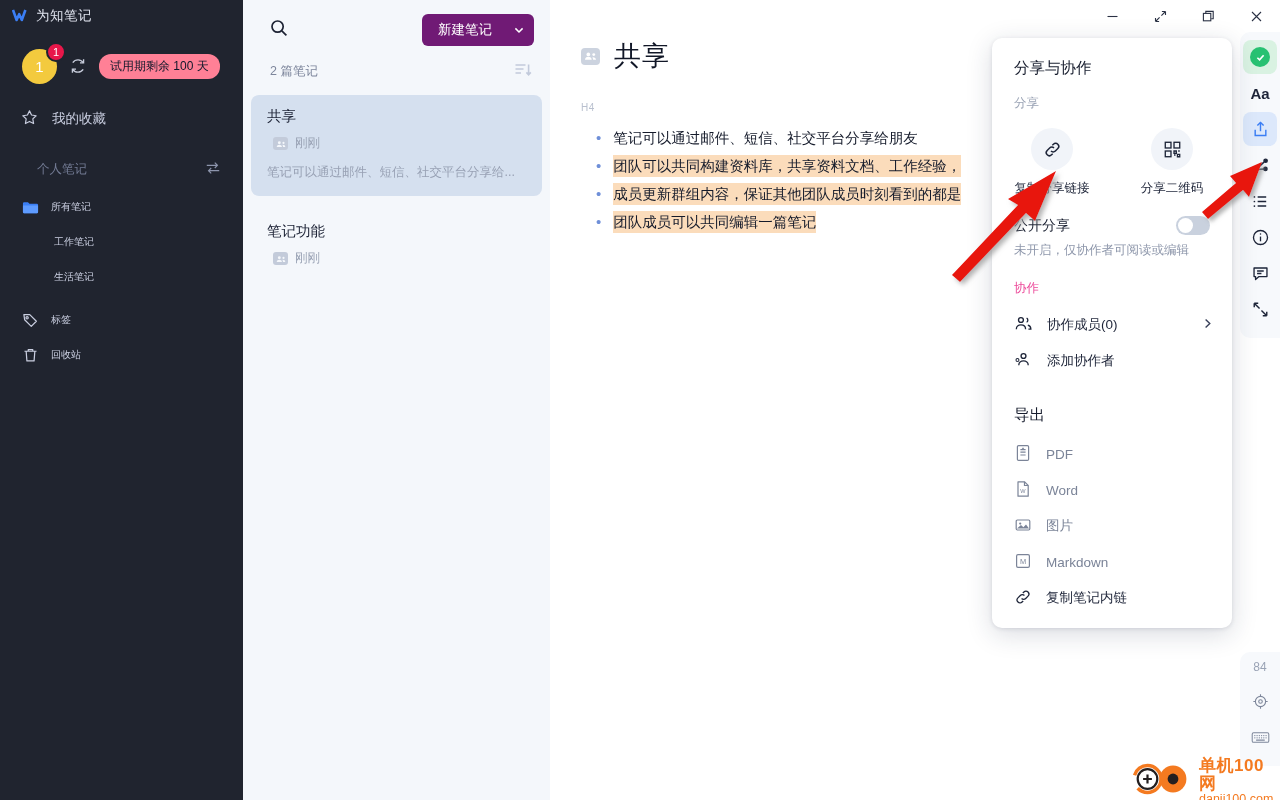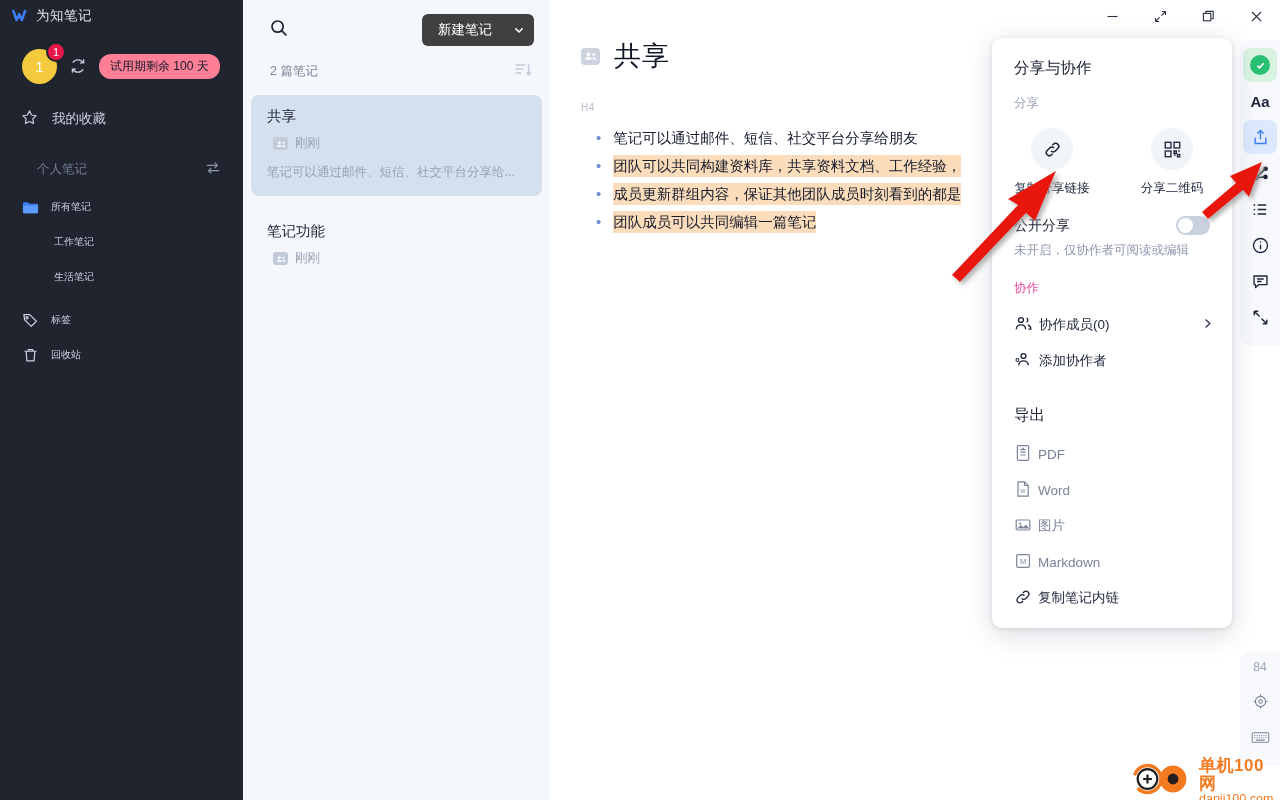--- a/index.html
+++ b/index.html
@@ -80,21 +80,21 @@
     width: 307px; flex: 0 0 307px; height: 800px;
     background: #f4f7fb; position: relative;
   }
   .list-top {
     display:flex; align-items:center; justify-content: space-between;
     padding: 14px 16px 0 26px;
   }
   .search-btn { color:#1c2233; cursor: pointer; }
   .new-note-btn {
     display:flex; align-items:center;
-    background: #404040; color:#fff; border-radius: 6px;
+    background: #701a75; color:#fff; border-radius: 6px;
     height: 32px; font-size: 13.5px; overflow:hidden;
   }
   .new-note-btn .lbl { padding: 0 12px 0 16px; }
   .new-note-btn .caret {
     width: 30px; height: 32px; display:flex; align-items:center; justify-content:center;
   }
   .list-meta {
     display:flex; align-items:center; justify-content: space-between;
     padding: 16px 18px 0 27px;
     color: #7d869c; font-size: 12.5px;
@@ -127,21 +127,21 @@
   .doc-title { font-size: 27px; color:#111727; font-weight: 500; letter-spacing: 1px; }
   .h4-marker { color:#b9c0cf; font-size: 10px; padding: 28px 0 0 31px; letter-spacing:.5px; }
   .bullets { padding: 14px 0 0 46px; }
   .bullet-row { display:flex; align-items:flex-start; gap: 12px; height: 28px; }
   .bullet-dot { color:#6f8fd8; font-size: 15px; line-height: 22px; }
   .bullet-text { font-size: 14.5px; color:#151b2b; line-height: 22px; white-space: nowrap; }
   .bullet-text.hl { background: #fbdcbb; }
 
   
   .rail {
-    position:absolute; right: 0; top: 40px;
+    position:absolute; right: 0; top: 32px;
     width: 40px;
     background: #f7f9fc;
     border-radius: 10px 0 0 10px;
     display:flex; flex-direction: column; align-items:center;
     padding: 8px 0 10px 0;
     z-index: 5;
   }
   .rail-btn {
     width: 34px; height: 34px; margin-bottom: 2px;
     display:flex; align-items:center; justify-content:center;
@@ -200,21 +200,21 @@
     width: 34px; height: 19px; border-radius: 10px; background:#c9d1de;
     position: relative;
   }
   .toggle .knob {
     position:absolute; top: 2px; left: 2px;
     width: 15px; height: 15px; border-radius: 50%; background:#fff;
   }
   .pub-note { font-size: 12.5px; color:#8e97ab; padding: 7px 0 0 22px; }
   .group-label { font-size: 12.5px; color:#ec4899; padding: 21px 0 0 22px; }
   .pop-item {
-    display:flex; align-items:center; gap: 6px;
+    display:flex; align-items:center; gap: 14px;
     height: 36px; padding: 0 18px 0 22px; color:#1d2438; font-size: 13.5px;
   }
   .pop-item .chevron { margin-left: auto; color:#39415a; }
   .pop-section-title { font-size: 15.5px; color:#171d2e; padding: 26px 0 0 22px; }
   .pop-item.grey { color:#7b8498; }
 
   
   .arrow { position:absolute; z-index: 15; pointer-events:none; }
 
   

